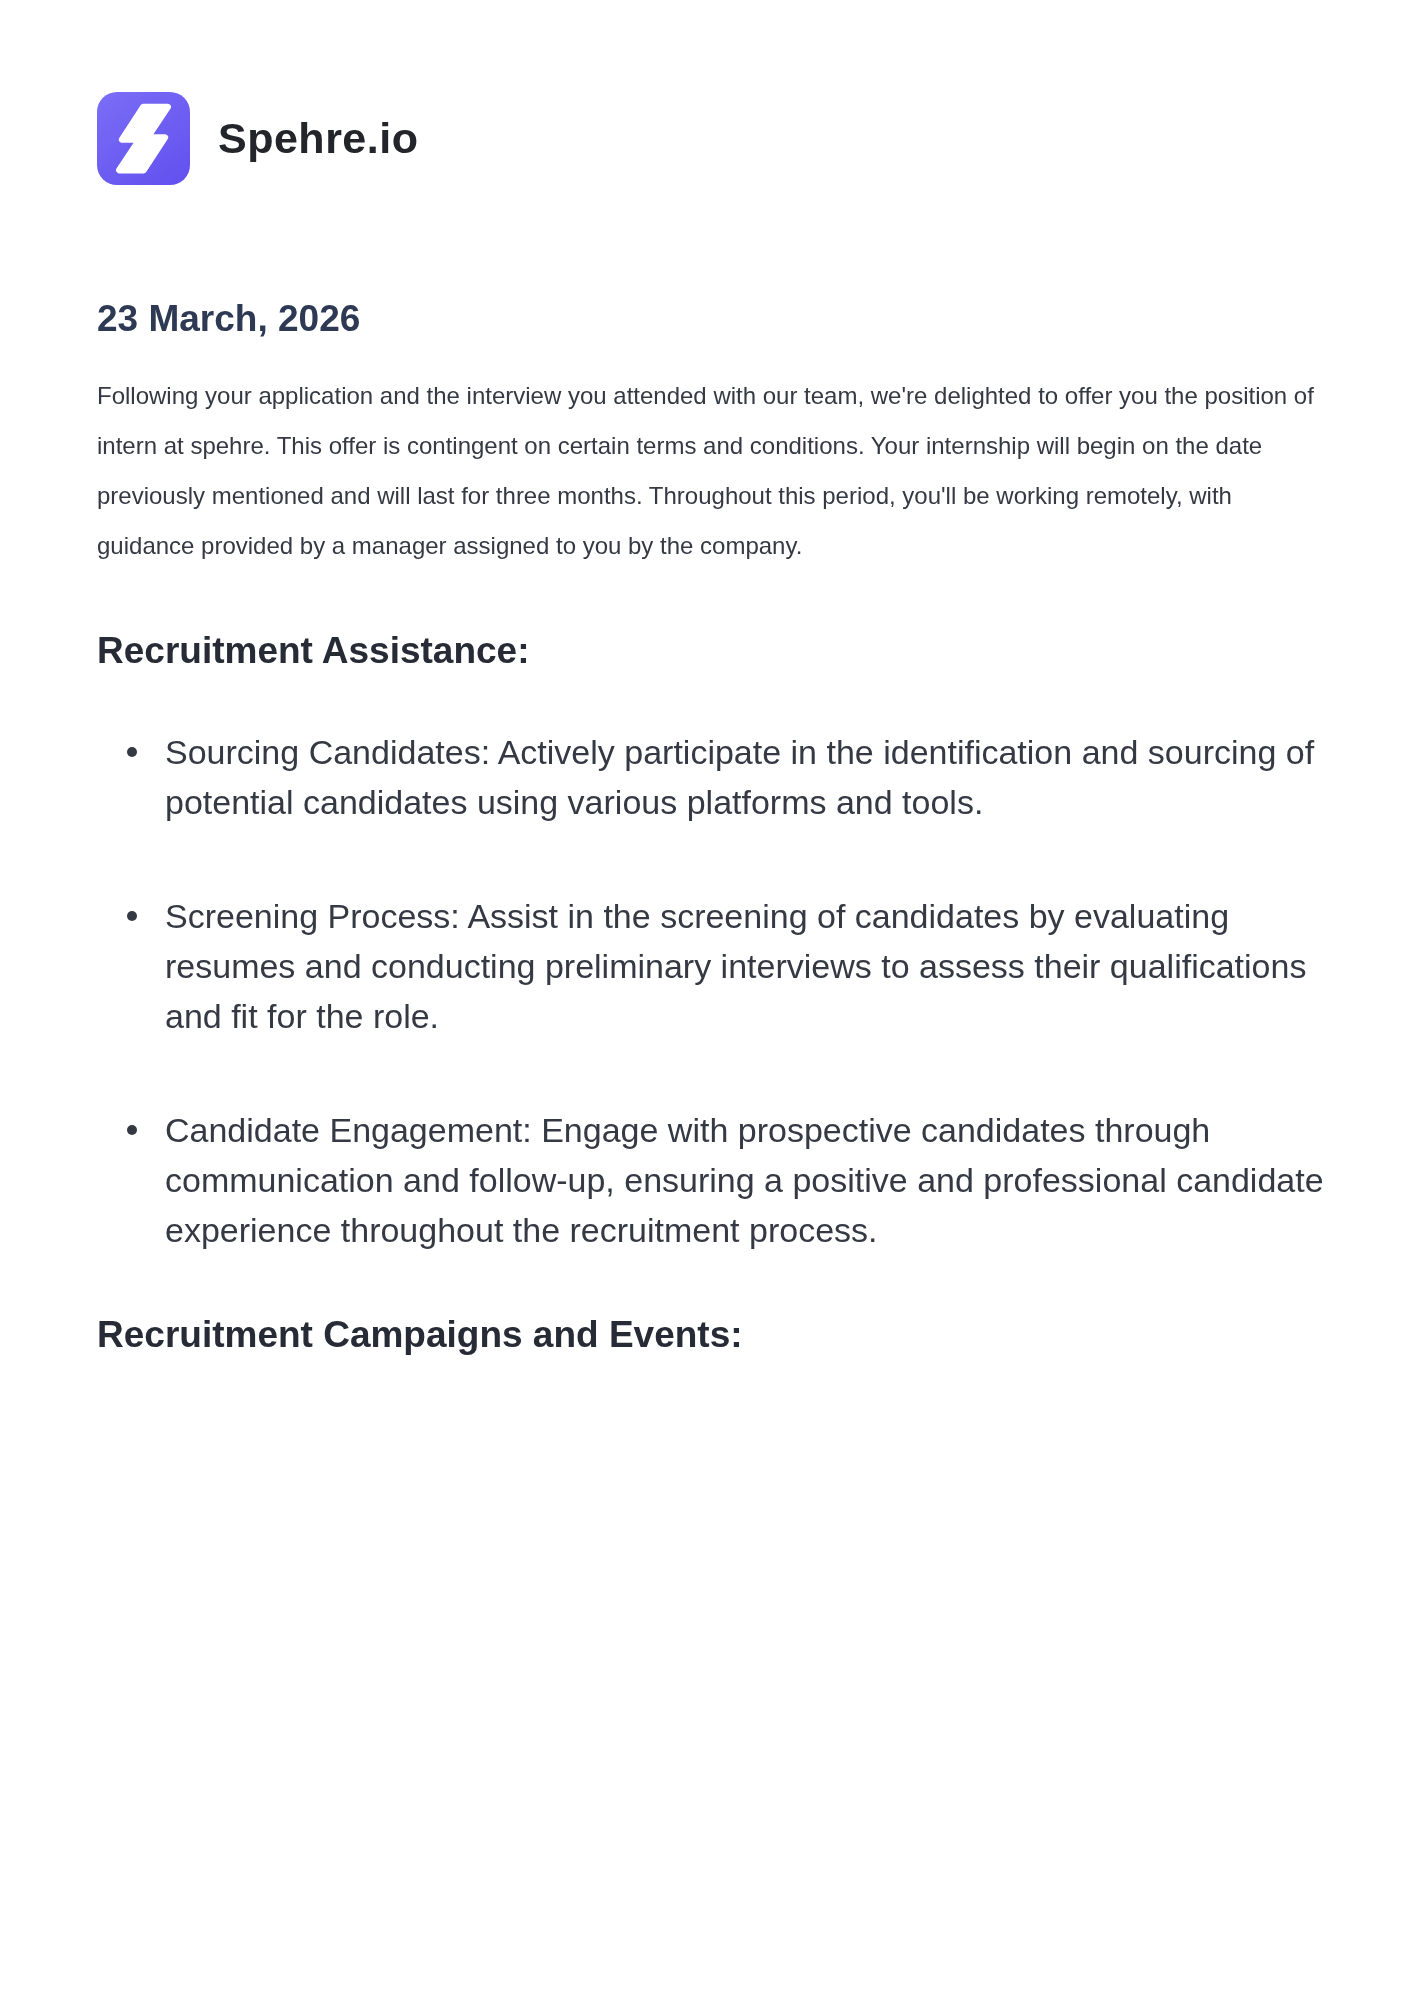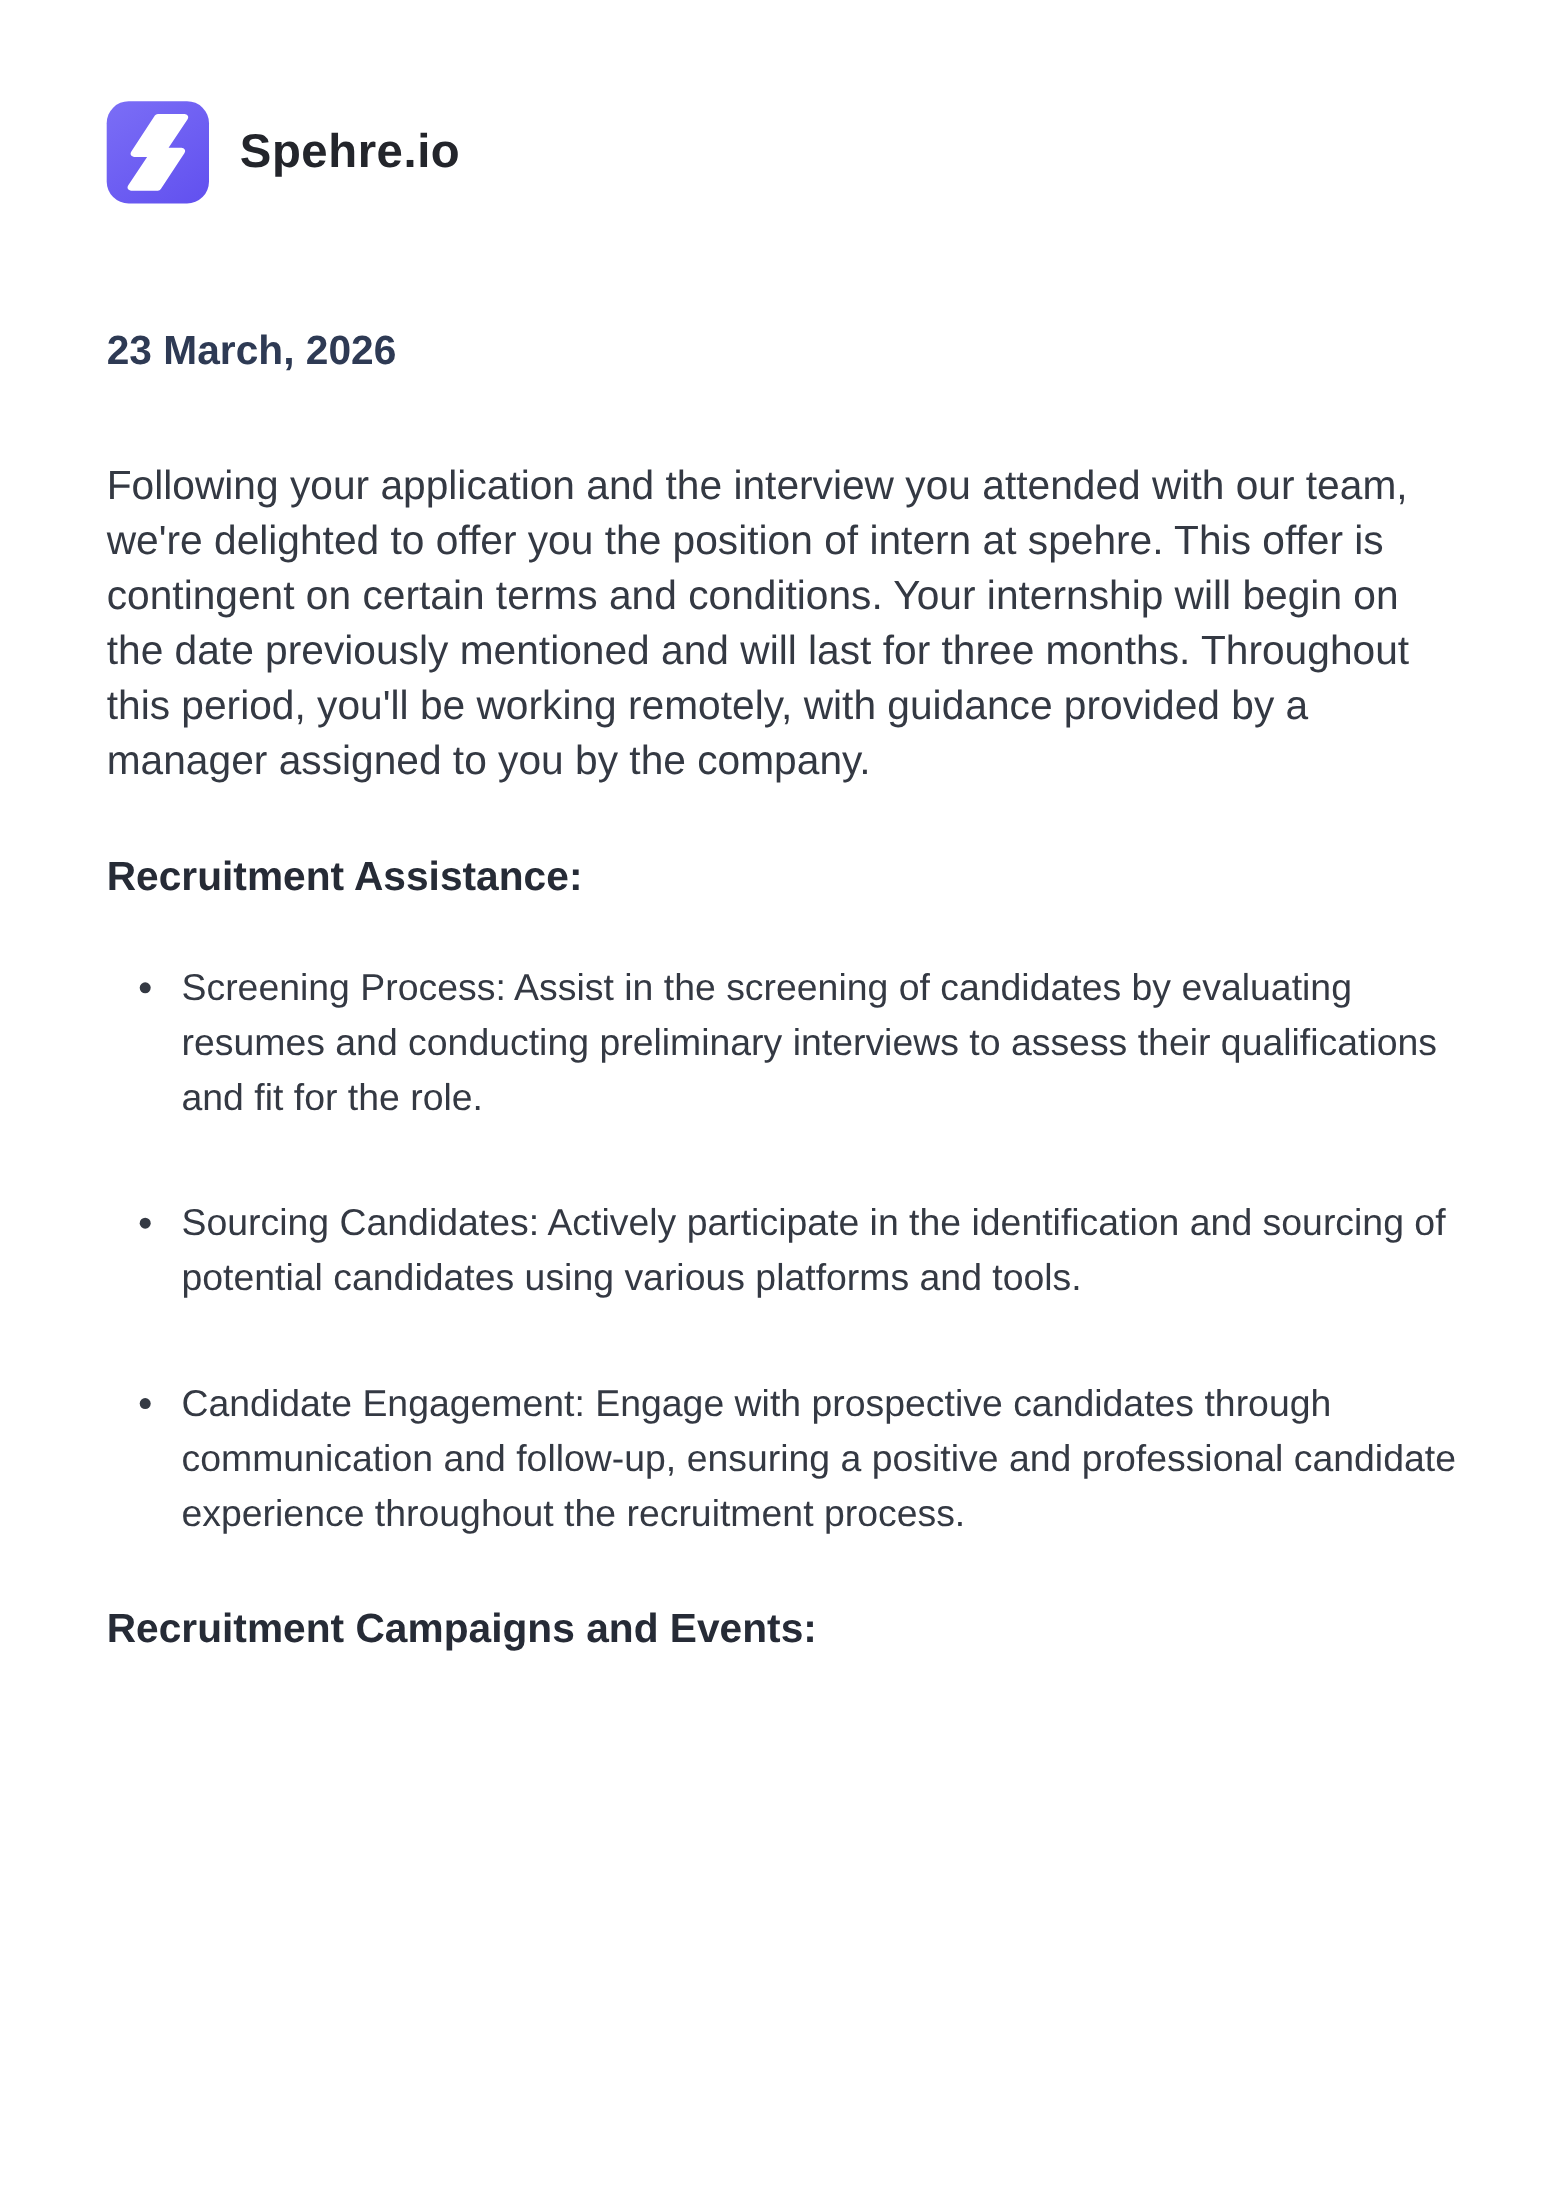--- a/index.html
+++ b/index.html
@@ -60,22 +60,22 @@
 
   .subject {
     margin-top: 48px;
     font-size: 37px;
     font-weight: 700;
     color: #252a35;
     line-height: 48px;
   }
 
   .body-text {
-    margin-top: 74px;
-    font-size: 37px;
+    margin-top: 28px;
+    font-size: 24px;
     font-weight: 400;
     color: #343943;
     line-height: 50px;
     max-width: 1222px;
   }
 
   .tasks-heading {
     margin-top: 55px;
     font-size: 37px;
     font-weight: 700;
@@ -141,25 +141,25 @@
 
 
   <p class="body-text">Following your application and the interview you attended with our team, we're delighted to offer you the position of intern at spehre. This offer is contingent on certain terms and conditions. Your internship will begin on the date previously mentioned and will last for three months. Throughout this period, you'll be working remotely, with guidance provided by a manager assigned to you by the company.</p>
 
 
   <div class="section-title">Recruitment Assistance:</div>
 
   <ul class="bullets">
     <li>
       <span class="dot"></span>
-      <span>Screening Process: Assist in the screening of candidates by evaluating resumes and conducting preliminary interviews to assess their qualifications and fit for the role.</span>
+      <span>Sourcing Candidates: Actively participate in the identification and sourcing of potential candidates using various platforms and tools.</span>
     </li>
     <li>
       <span class="dot"></span>
-      <span>Sourcing Candidates: Actively participate in the identification and sourcing of potential candidates using various platforms and tools.</span>
+      <span>Screening Process: Assist in the screening of candidates by evaluating resumes and conducting preliminary interviews to assess their qualifications and fit for the role.</span>
     </li>
     <li>
       <span class="dot"></span>
       <span>Candidate Engagement: Engage with prospective candidates through communication and follow-up, ensuring a positive and professional candidate experience throughout the recruitment process.</span>
     </li>
   </ul>
 
   <div class="section-title">Recruitment Campaigns and Events:</div>
 
 </div>

